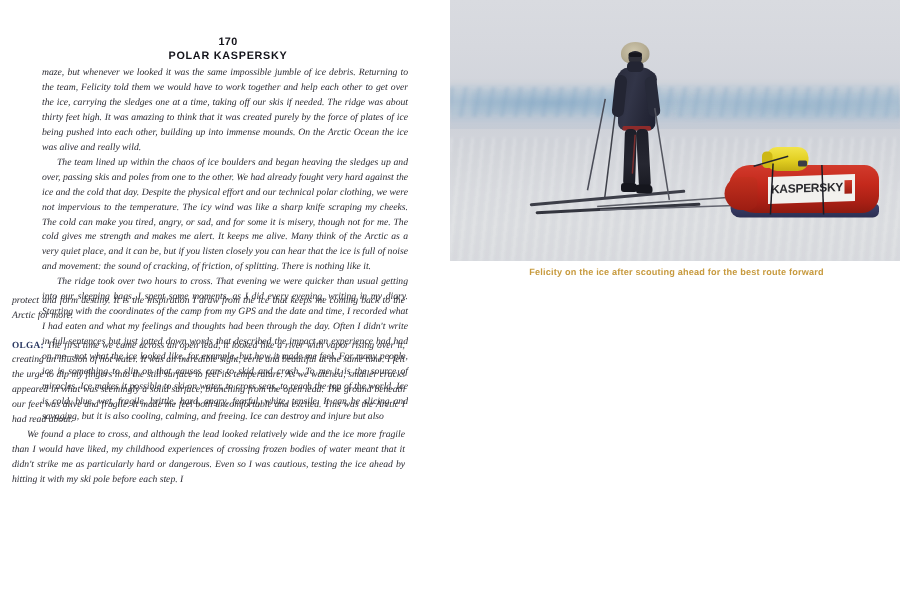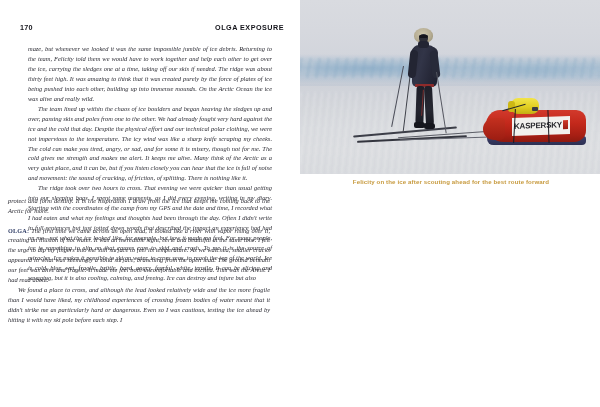--- a/index.html
+++ b/index.html
@@ -29,26 +29,27 @@
     box-sizing: border-box;
   }
   .running-head {
     position: absolute;
     top: 23px;
     left: 20px;
     right: 16px;
     height: 12px;
     display: flex;
     justify-content: space-between;
-    align-items: flex-start;
+    align-items: center;
     font-family: "Liberation Sans", sans-serif;
     font-weight: bold;
     font-size: 7.2px;
     letter-spacing: 0.35px;
     color: #13131a;
+    flex-direction: column;
   }
   .folio {
     font-family: "Liberation Sans", sans-serif;
     font-weight: bold;
     font-size: 7.2px;
     letter-spacing: 0.2px;
     color: #13131a;
   }
   .book-title {
     font-family: "Liberation Sans", sans-serif;
@@ -472,21 +473,21 @@
 </style>
 </head>
 <body>
 
 <div class="page">
 
   <div class="left-page">
 
     <div class="running-head">
       <span class="folio">170</span>
-      <span class="book-title">OLGA EXPOSURE</span>
+      <span class="book-title">POLAR KASPERSKY</span>
     </div>
 
     <div class="left-col">
       <p class="para">maze, but whenever we looked it was the same impossible jumble of ice debris. Returning to the team, Felicity told them we would have to work together and help each other to get over the ice, carrying the sledges one at a time, taking off our skis if needed. The ridge was about thirty feet high. It was amazing to think that it was created purely by the force of plates of ice being pushed into each other, building up into immense mounds. On the Arctic Ocean the ice was alive and really wild.</p>
       <p class="para">The team lined up within the chaos of ice boulders and began heaving the sledges up and over, passing skis and poles from one to the other. We had already fought very hard against the ice and the cold that day. Despite the physical effort and our technical polar clothing, we were not impervious to the temperature. The icy wind was like a sharp knife scraping my cheeks. The cold can make you tired, angry, or sad, and for some it is misery, though not for me. The cold gives me strength and makes me alert. It keeps me alive. Many think of the Arctic as a very quiet place, and it can be, but if you listen closely you can hear that the ice is full of noise and movement: the sound of cracking, of friction, of splitting. There is nothing like it.</p>
       <p class="para">The ridge took over two hours to cross. That evening we were quicker than usual getting into our sleeping bags. I spent some moments, as I did every evening, writing in my diary. Starting with the coordinates of the camp from my GPS and the date and time, I recorded what I had eaten and what my feelings and thoughts had been through the day. Often I didn't write in full sentences but just jotted down words that described the impact an experience had had on me—not what the ice looked like, for example, but how it made me feel. For many people, ice is something to slip on that causes cars to skid and crash. To me it is the source of miracles. Ice makes it possible to ski on water, to cross seas, to reach the top of the world. Ice is cold, blue, wet, fragile, brittle, hard, angry, fearful, white, tensile. It can be slicing and savaging, but it is also cooling, calming, and freeing. Ice can destroy and injure but also</p>
     </div>
   </div>
 
   <div class="right-page"></div>

